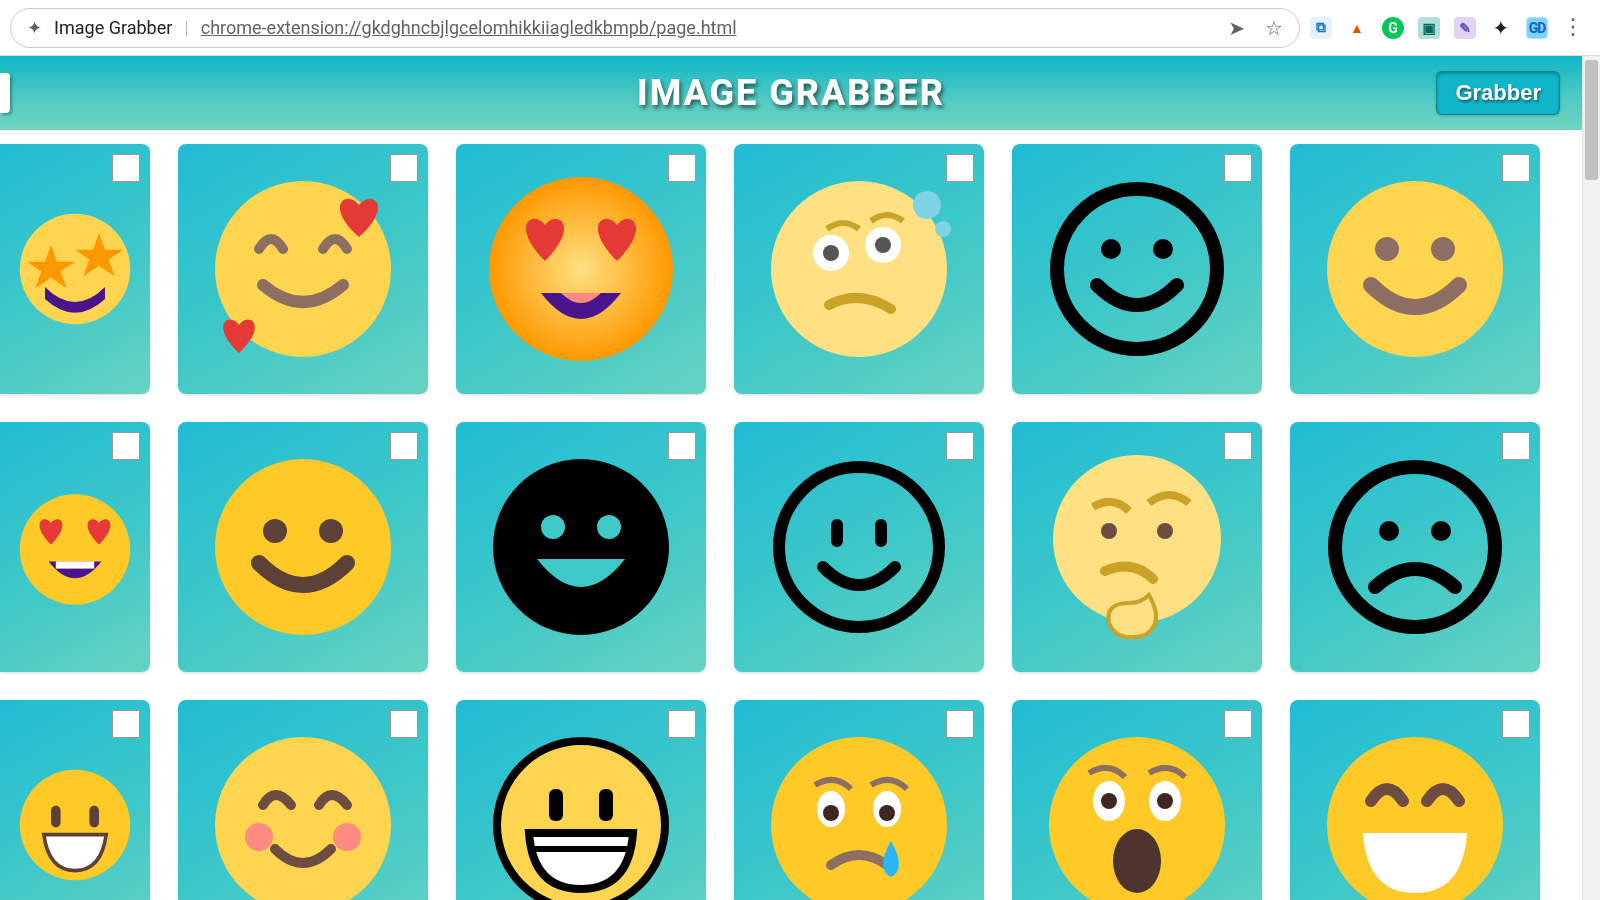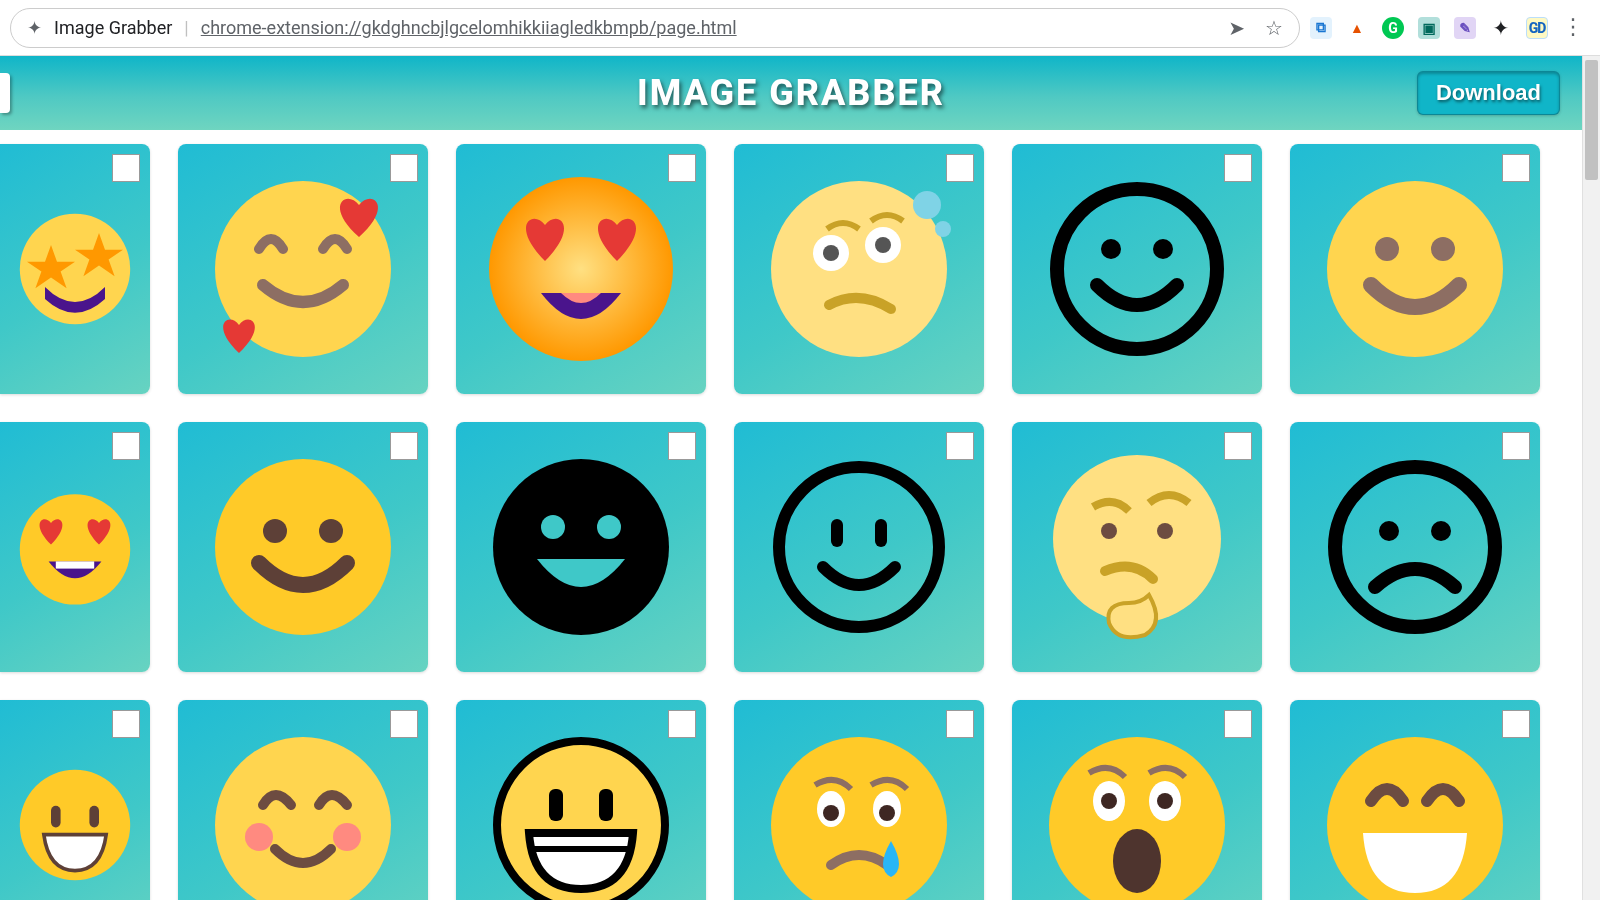--- a/index.html
+++ b/index.html
@@ -45,21 +45,21 @@
     padding-right: 6px;
   }
   .addr-ico { width: 22px; height: 22px; display: flex; align-items: center; justify-content: center; font-size: 18px; color: #5f6368; }
   .ext-badge { width: 22px; height: 22px; border-radius: 4px; display:flex; align-items:center; justify-content:center; font-size:14px; font-weight:700;}
   .ext-blue  { background:#e3f2fd; color:#1976d2;}
   .ext-orange{ background:#fff; color:#e65100;}
   .ext-green { background:#00c853; color:#fff; border-radius:50%;}
   .ext-teal  { background:#b2dfdb; color:#00695c;}
   .ext-lav   { background:#e1d5f5; color:#6a4fbf;}
   .ext-puzzle{ color:#202124; font-size:20px;}
-  .ext-gd    { background:#fef9c3; color:#1565c0; border:1px solid #bbdefb; font-weight:800; letter-spacing:-1px;}
+  .ext-gd    { background:#7dd3fc; color:#1565c0; border:1px solid #bbdefb; font-weight:800; letter-spacing:-1px;}
   .kebab     { color:#5f6368; font-size:22px; line-height:0.4;}
   .send-icon { font-size: 20px; color:#5f6368; margin-left:auto; margin-right:8px;}
   .star-icon { font-size: 20px; color:#5f6368;}
 
   
   .scrollbar {
     position: absolute;
     top: 56px;
     right: 0;
     width: 18px;
@@ -167,21 +167,21 @@
     <span class="ext-badge ext-lav">✎</span>
     <span class="addr-ico ext-puzzle">✦</span>
     <span class="ext-badge ext-gd">GD</span>
     <span class="addr-ico kebab">⋮</span>
   </div>
 </div>
 
 <div class="app-header">
   <div class="left-sliver"></div>
   <div class="app-title">IMAGE GRABBER</div>
-  <button class="dl-button">Download</button>
+  <button class="dl-button">Grabber</button>
 </div>
 
 <div class="scrollbar">
   <div class="thumb"></div>
 </div>
 
 <div class="grid-outer">
 <div class="grid-wrap">
   <div class="grid" id="grid">
 

